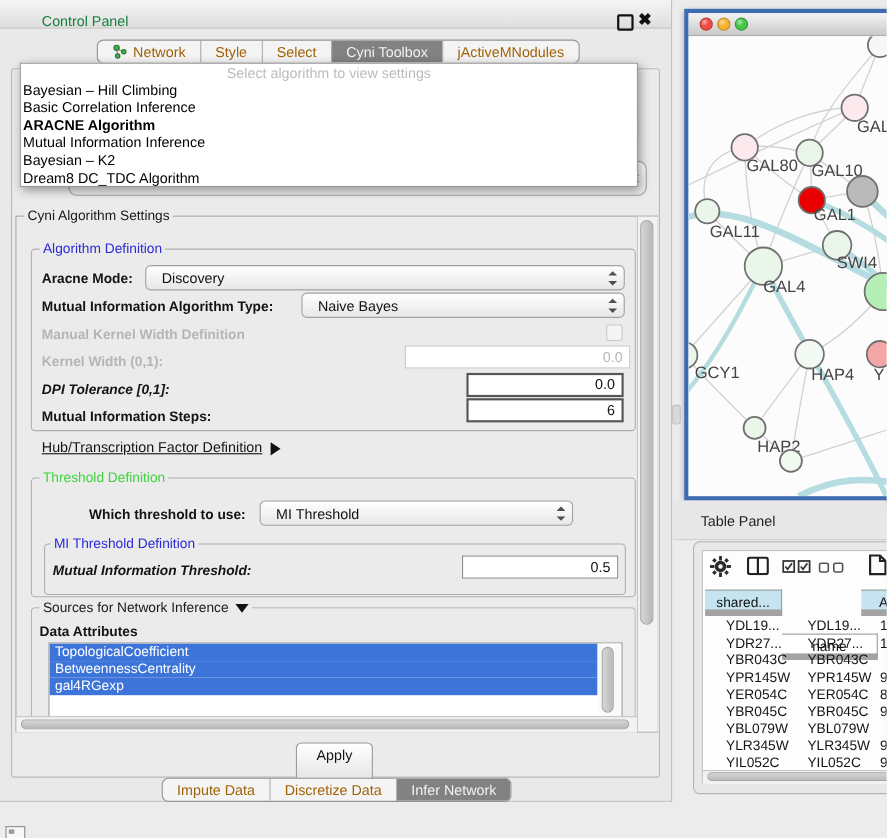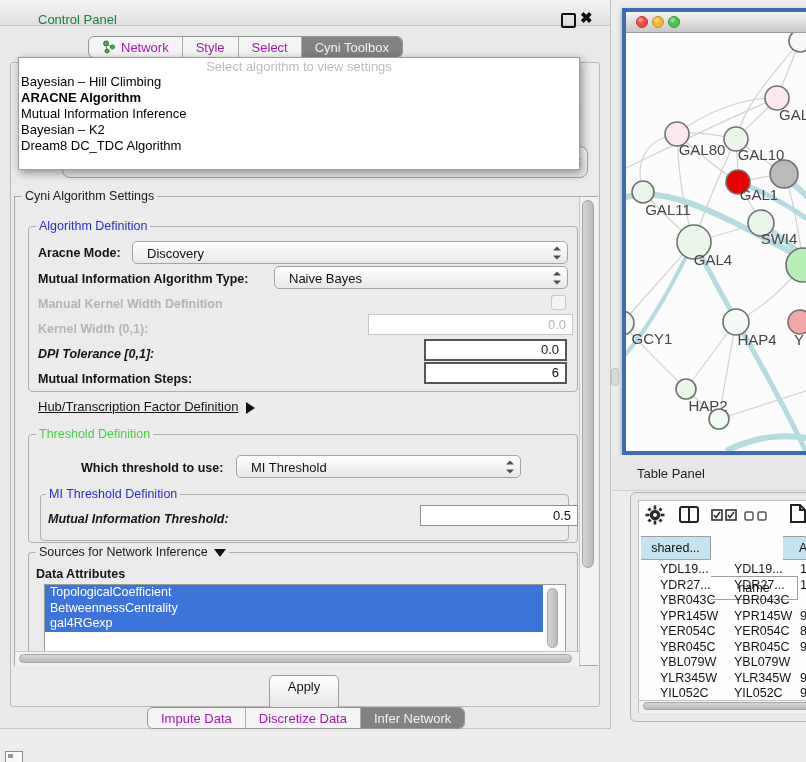--- a/index.html
+++ b/index.html
@@ -7,21 +7,21 @@
        font-family:"Liberation Sans",sans-serif;-webkit-font-smoothing:antialiased;}
   .abs{position:absolute;}
   
   #cp{left:0;top:8;width:611px;height:729px;background:#e9e9e9;border:1px solid #c2c2c2;border-left:none;box-sizing:border-box;}
   #cp-titlebar{left:0;top:8;width:610px;height:25px;background:linear-gradient(#f5f5f5,#dedede);border-bottom:1px solid #c4c4c4;}
   #cp-title{left:8px;top:12px;font-size:13px;color:#15803d;margin-left:30px;}
   #btn-float{left:561px;top:13px;width:11px;height:11px;border:2px solid #111;border-radius:2px;}
   #btn-close{left:580px;top:9px;font-size:15px;font-weight:bold;color:#111;}
   
   .tabbar{display:flex;height:22px;border:1px solid #949494;border-radius:6px;overflow:hidden;background:#f4f4f4;box-sizing:border-box;}
-  .tab{display:flex;align-items:center;padding:0 13px;font-size:13px;color:#a21caf;border-left:1px solid #adadad;white-space:nowrap;}
+  .tab{display:flex;align-items:center;padding:0 13px;font-size:13px;color:#a16207;border-left:1px solid #adadad;white-space:nowrap;}
   .tab:first-child{border-left:none;}
   .tab.sel{background:#828282;color:#f2f2f2;}
   #top-tabs{left:88px;top:36px;}
   #bottom-tabs{left:147px;top:707px;}
   
   #content{left:10px;top:62px;width:590px;height:645px;background:#ebebeb;border:1px solid #b9b9b9;border-radius:3px;box-sizing:border-box;}
   
   .combo{background:linear-gradient(#ffffff,#e7e7e7);border:1px solid #a3a3a3;border-radius:5px;box-sizing:border-box;}
   .combo .val{position:absolute;left:14px;top:50%;transform:translateY(-50%);font-size:13px;color:#111;white-space:nowrap;}
   .stepper{position:absolute;right:6px;top:50%;width:8px;height:13px;transform:translateY(-50%);}
@@ -67,21 +67,21 @@
   #net-canvas{position:absolute;left:0;top:21px;width:252px;height:418px;background:#fcfcfc;overflow:hidden;}
   #net-svg .edge-thin{fill:none;stroke:#d2d2d2;stroke-width:1.2;}
   #net-svg .edge-thick{fill:none;stroke:#b5dce0;}
   #net-svg circle{stroke:#707070;stroke-width:1.6;}
   #net-svg text{font-family:"Liberation Sans",sans-serif;font-size:15px;fill:#454545;}
   
   #tp-header{left:612px;top:455px;width:194px;height:35px;background:#e7e7e7;border-bottom:1px solid #cfcfcf;}
   #tp-title{left:637px;top:466px;font-size:13px;color:#1e1e1e;}
   #table-win{left:630px;top:492px;width:220px;height:230px;background:#e8e8e8;border:1px solid #b3b3b3;border-radius:6px;box-sizing:border-box;}
   #table-inner{left:638px;top:500px;width:212px;height:213px;background:#fdfdfd;border:1px solid #bfbfbf;box-sizing:border-box;}
-  .th-cell{position:absolute;top:536px;height:24px;border-right:1px solid #9d9d9d;border-top:1px solid #9d9d9d;border-bottom:1px solid #a3a3a3;box-sizing:border-box;font-size:12.5px;color:#111;text-align:center;line-height:23px;overflow:hidden;white-space:nowrap;}
+  .th-cell{position:absolute;top:536px;height:24px;border-right:1px solid #9d9d9d;border-top:1px solid #9d9d9d;border-bottom:6px solid #a3a3a3;box-sizing:border-box;font-size:12.5px;color:#111;text-align:center;line-height:23px;overflow:hidden;white-space:nowrap;}
   .td-cell{position:absolute;height:15.5px;font-size:12.5px;color:#141414;line-height:15.5px;white-space:nowrap;margin-left:12px;}
   
   #mini-icon{left:5px;top:751px;width:16px;height:14px;border:1px solid #8a8a8a;background:#f8f8f8;}
   #mini-icon:before{content:"";position:absolute;left:2px;top:2px;width:5px;height:4px;background:#9a9a9a;}
   #splitter{left:611px;top:368px;width:6px;height:16px;border-radius:3px;background:#d9d9d9;border:1px solid #c2c2c2;}
   .icon-svg{position:absolute;}
 </style>
 </head>
 <body>
 
@@ -104,20 +104,23 @@
     </div>
     <div class="tab">
       <span>Style</span>
     </div>
     <div class="tab">
       <span>Select</span>
     </div>
     <div class="tab sel">
       <span>Cyni Toolbox</span>
     </div>
+    <div class="tab">
+      <span>jActiveMNodules</span>
+    </div>
   </div>
 
 <div class="abs" id="content"></div>
 
 <div class="abs combo" id="focus-combo">
     <span class="stepper"></span>
   </div>
 <div class="abs combo" id="ghost-combo">
   <span class="val">gal-filtered.sif default node</span>
   <span class="stepper"></span>
@@ -162,21 +165,21 @@
 
 <div class="blabel" style="left:81px;top:461px;">Which threshold to use:</div>
 <div class="abs combo" style="left:236px;top:455px;width:285px;height:23px;">
   <span class="val">MI Threshold</span>
   <span class="stepper"></span>
 </div>
 
 <div class="group" style="left:40px;top:494px;width:527px;height:45px;"></div>
 <div class="abs legend blue" style="left:46px;top:487px;">MI Threshold Definition</div>
 <div class="blabel" style="left:48px;top:512px;font-style:italic;">Mutual Information Threshold:</div>
-<div class="field" style="left:420px;top:505px;width:158px;height:21px;line-height:19px;border:1px solid #8f8f8f;">0.5</div>
+<div class="field" style="left:420px;top:505px;width:142px;height:21px;line-height:19px;border:1px solid #8f8f8f;">0.5</div>
 
 <div class="group" style="left:28px;top:552px;width:548px;height:101px;border-bottom:none;border-bottom-left-radius:0;border-bottom-right-radius:0;"></div>
 <div class="abs legend black" style="left:36px;top:545px;">
   <span>Sources for Network Inference</span><span class="tri-down"></span>
 </div>
 <div class="blabel" style="left:36px;top:567px;">Data Attributes</div>
 <div class="abs" id="attr-list">
     <div class="attr-item">TopologicalCoefficient</div>
     <div class="attr-item">BetweennessCentrality</div>
     <div class="attr-item">gal4RGexp</div>
@@ -193,20 +196,21 @@
 <div class="abs tabbar" id="bottom-tabs">
     <div class="tab">Impute Data</div>
     <div class="tab">Discretize Data</div>
     <div class="tab sel">Infer Network</div>
   </div>
 
 <div class="abs" id="dropdown">
   <div id="dropdown-placeholder">Select algorithm to view settings</div>
   <div id="dropdown-items">
       <div class="dd-item">Bayesian – Hill Climbing</div>
+      <div class="dd-item">Basic Correlation Inference</div>
       <div class="dd-item bold">ARACNE Algorithm</div>
       <div class="dd-item">Mutual Information Inference</div>
       <div class="dd-item">Bayesian – K2</div>
       <div class="dd-item">Dream8 DC_TDC Algorithm</div>
     </div>
 </div>
 
 <div class="abs" id="net-win">
   <div id="net-titlebar">
       <div class="tl" style="left: 10px; background: radial-gradient(circle at 35% 30%, rgba(255, 255, 255, 0.533), transparent 40%), rgb(238, 75, 68); border: 1px solid rgb(188, 58, 51);"></div>

